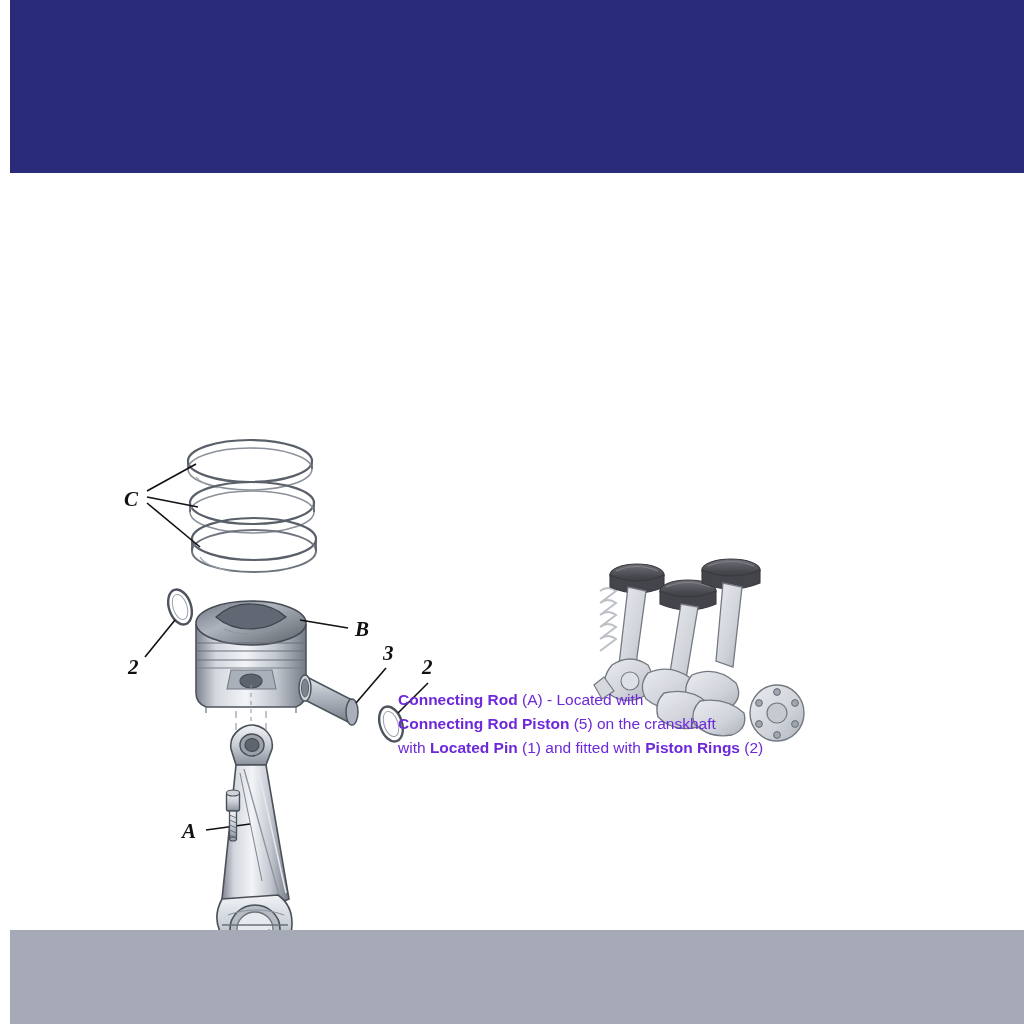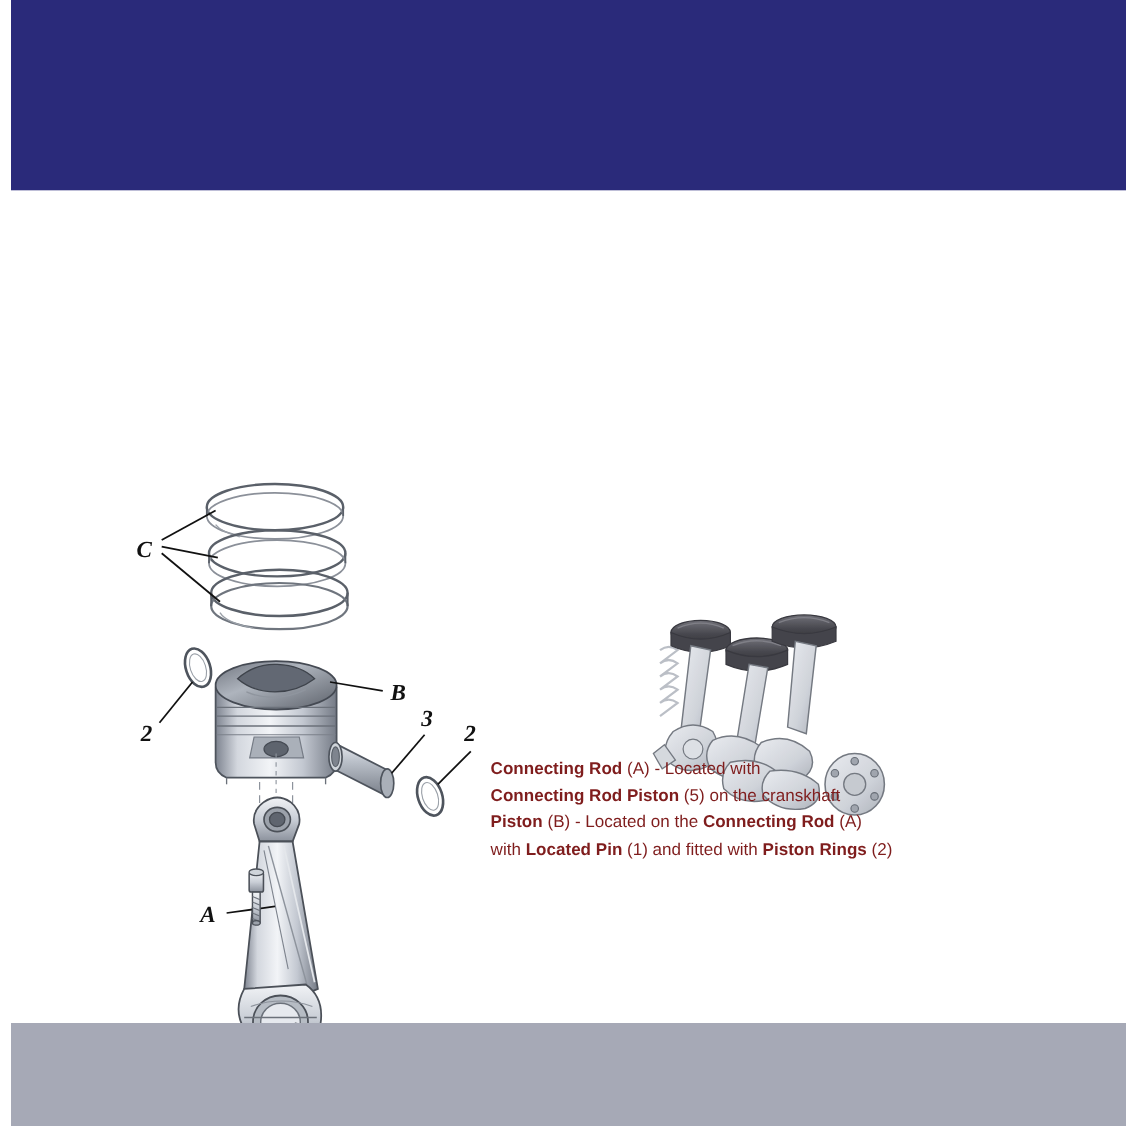--- a/index.html
+++ b/index.html
@@ -50,23 +50,22 @@
     width: 1024px;
     height: 757px;
   }
   .caption {
     position: absolute;
     left: 398px;
     top: 688px;
     width: 470px;
     font-size: 15.5px;
     line-height: 24.2px;
-    color: #7f1d1d;
+    color: #6d28d9;
     font-family: "Liberation Sans", sans-serif;
-    margin-left: 48px;
   }
   .caption b { font-weight: bold; }
   .caption .line { white-space: nowrap; }
   svg { display: block; }
   .lbl {
     font-family: "Liberation Serif", serif;
     font-style: italic;
     font-weight: bold;
     font-size: 21px;
     fill: #111111;
@@ -336,17 +335,16 @@
         </g>
 
         <path d="M604 504 l-10 8 l8 14 l12 -8 Z" fill="#d3d7dd" stroke="#6d727b" stroke-width="1.2"></path>
       </g>
     </svg>
   </div>
 
   <div class="caption">
       <div class="line"><b>Connecting Rod</b><span> (A) - Located with</span></div>
       <div class="line"><b>Connecting Rod Piston</b><span> (5) on the cranskhaft</span></div>
-      <div class="line"><b>Piston</b><span> (B) - Located on the </span><b>Connecting Rod</b><span> (A)</span></div>
       <div class="line"><span>with </span><b>Located Pin</b><span> (1) and fitted with </span><b>Piston Rings</b><span> (2)</span></div>
     </div>
 
 </div>
 
 </body></html>

